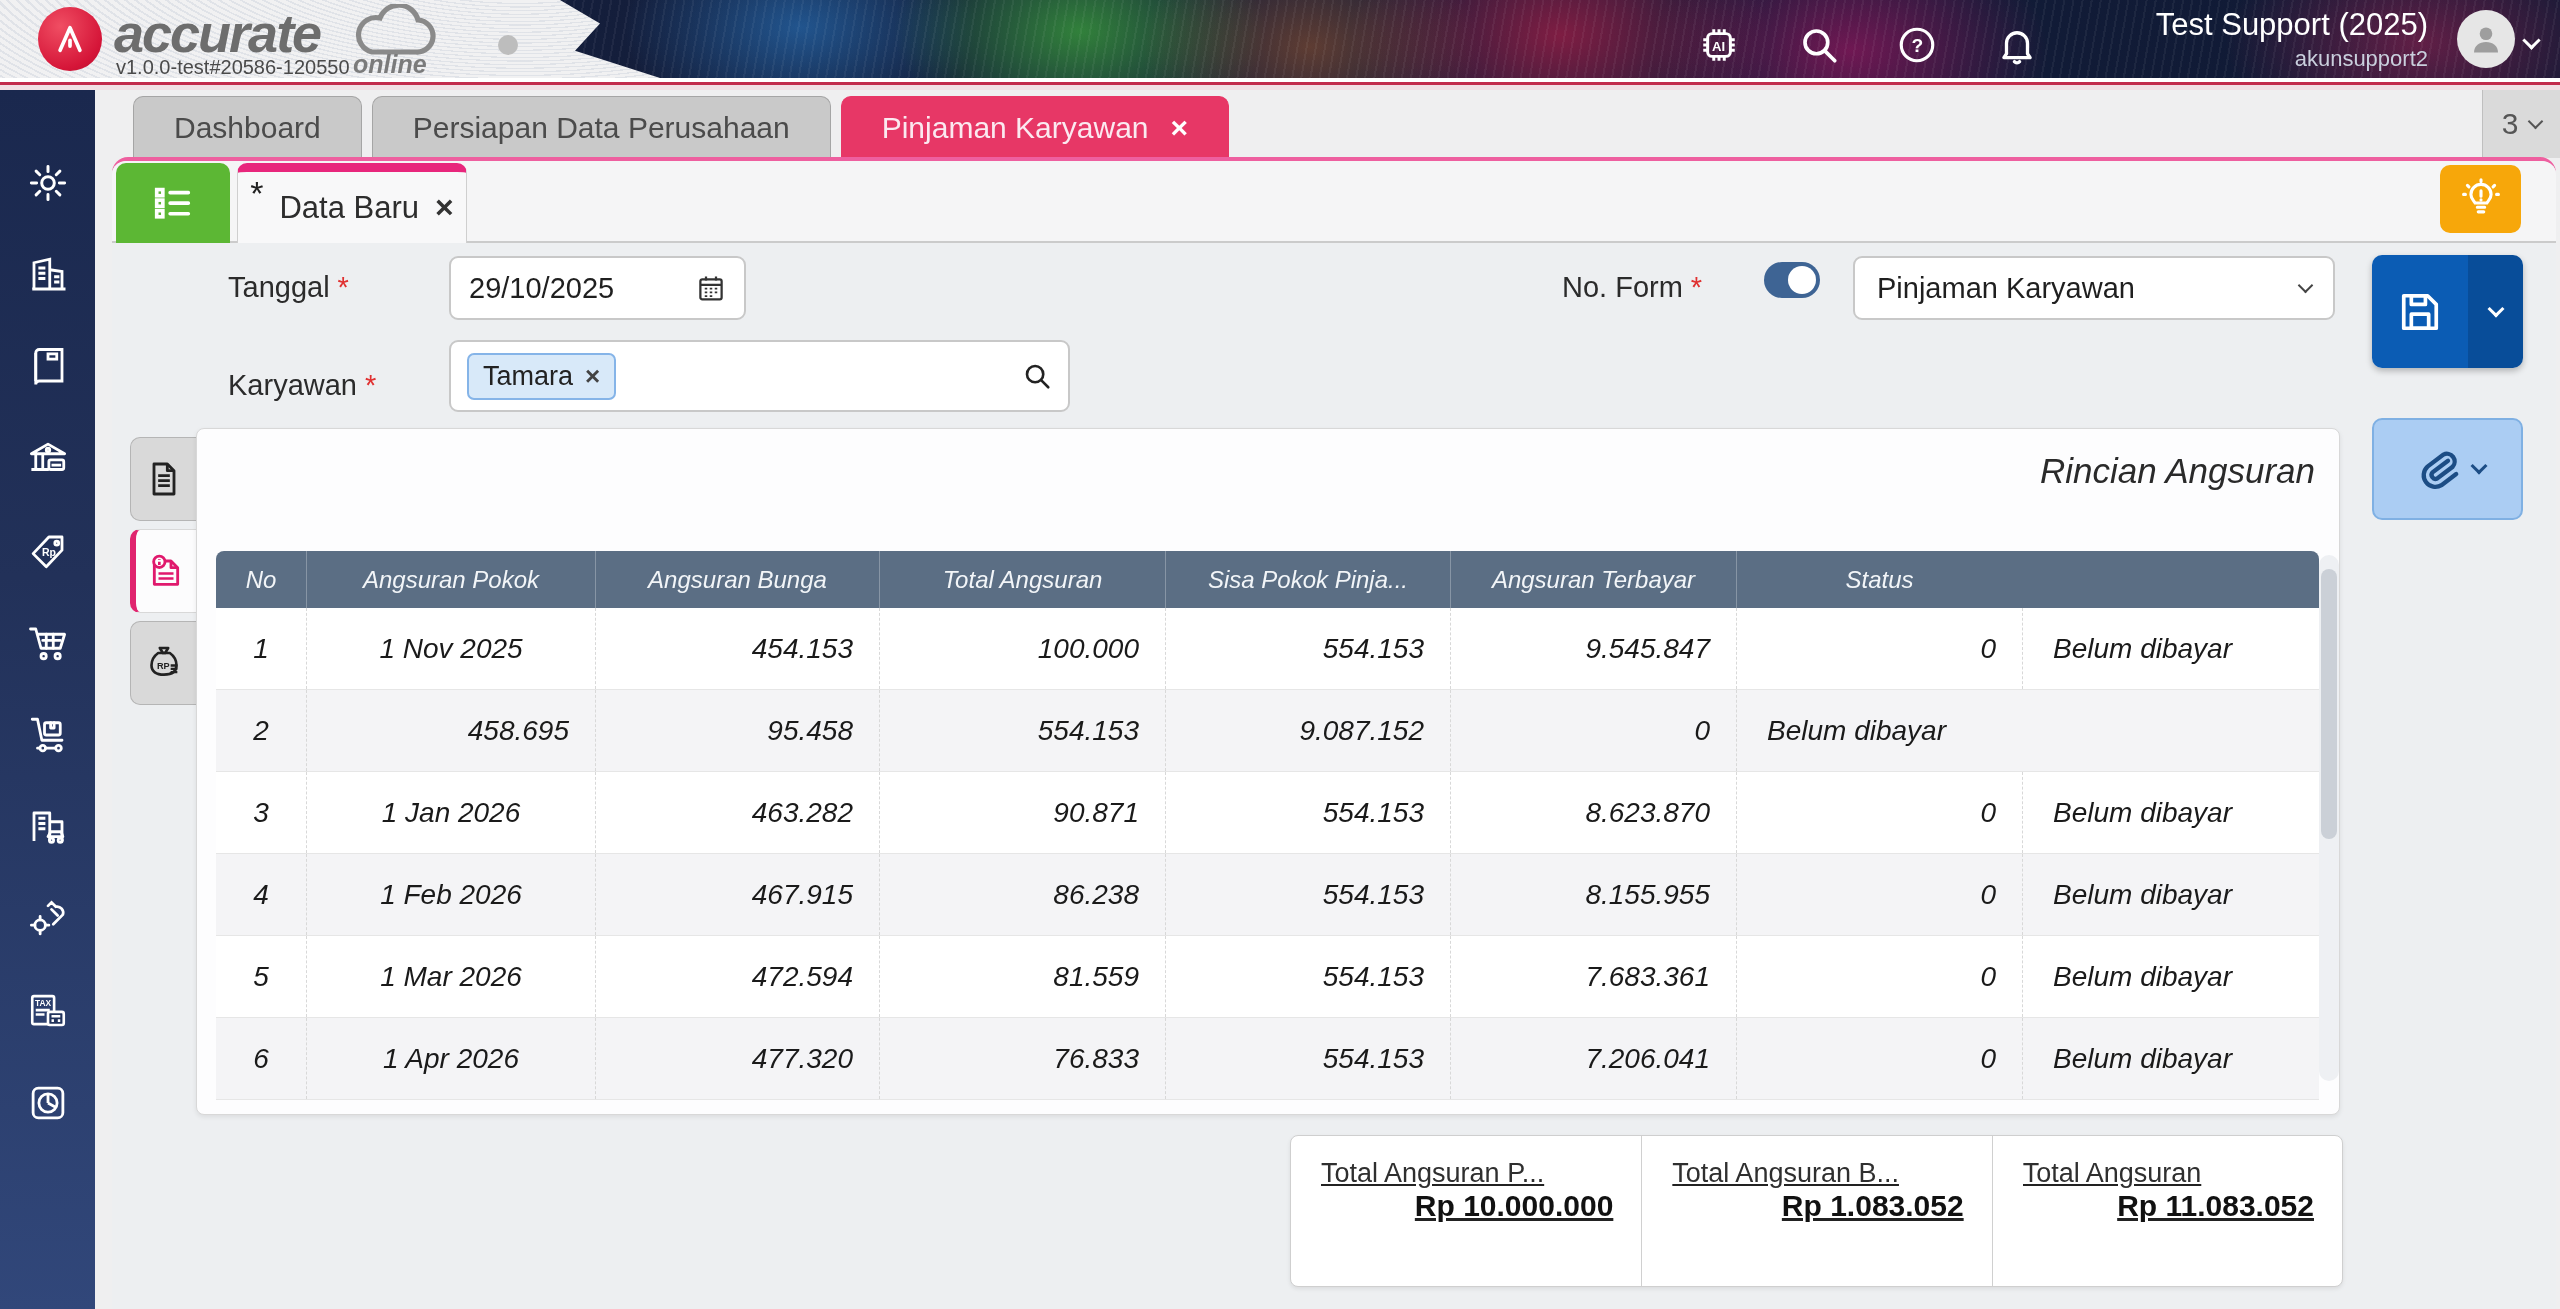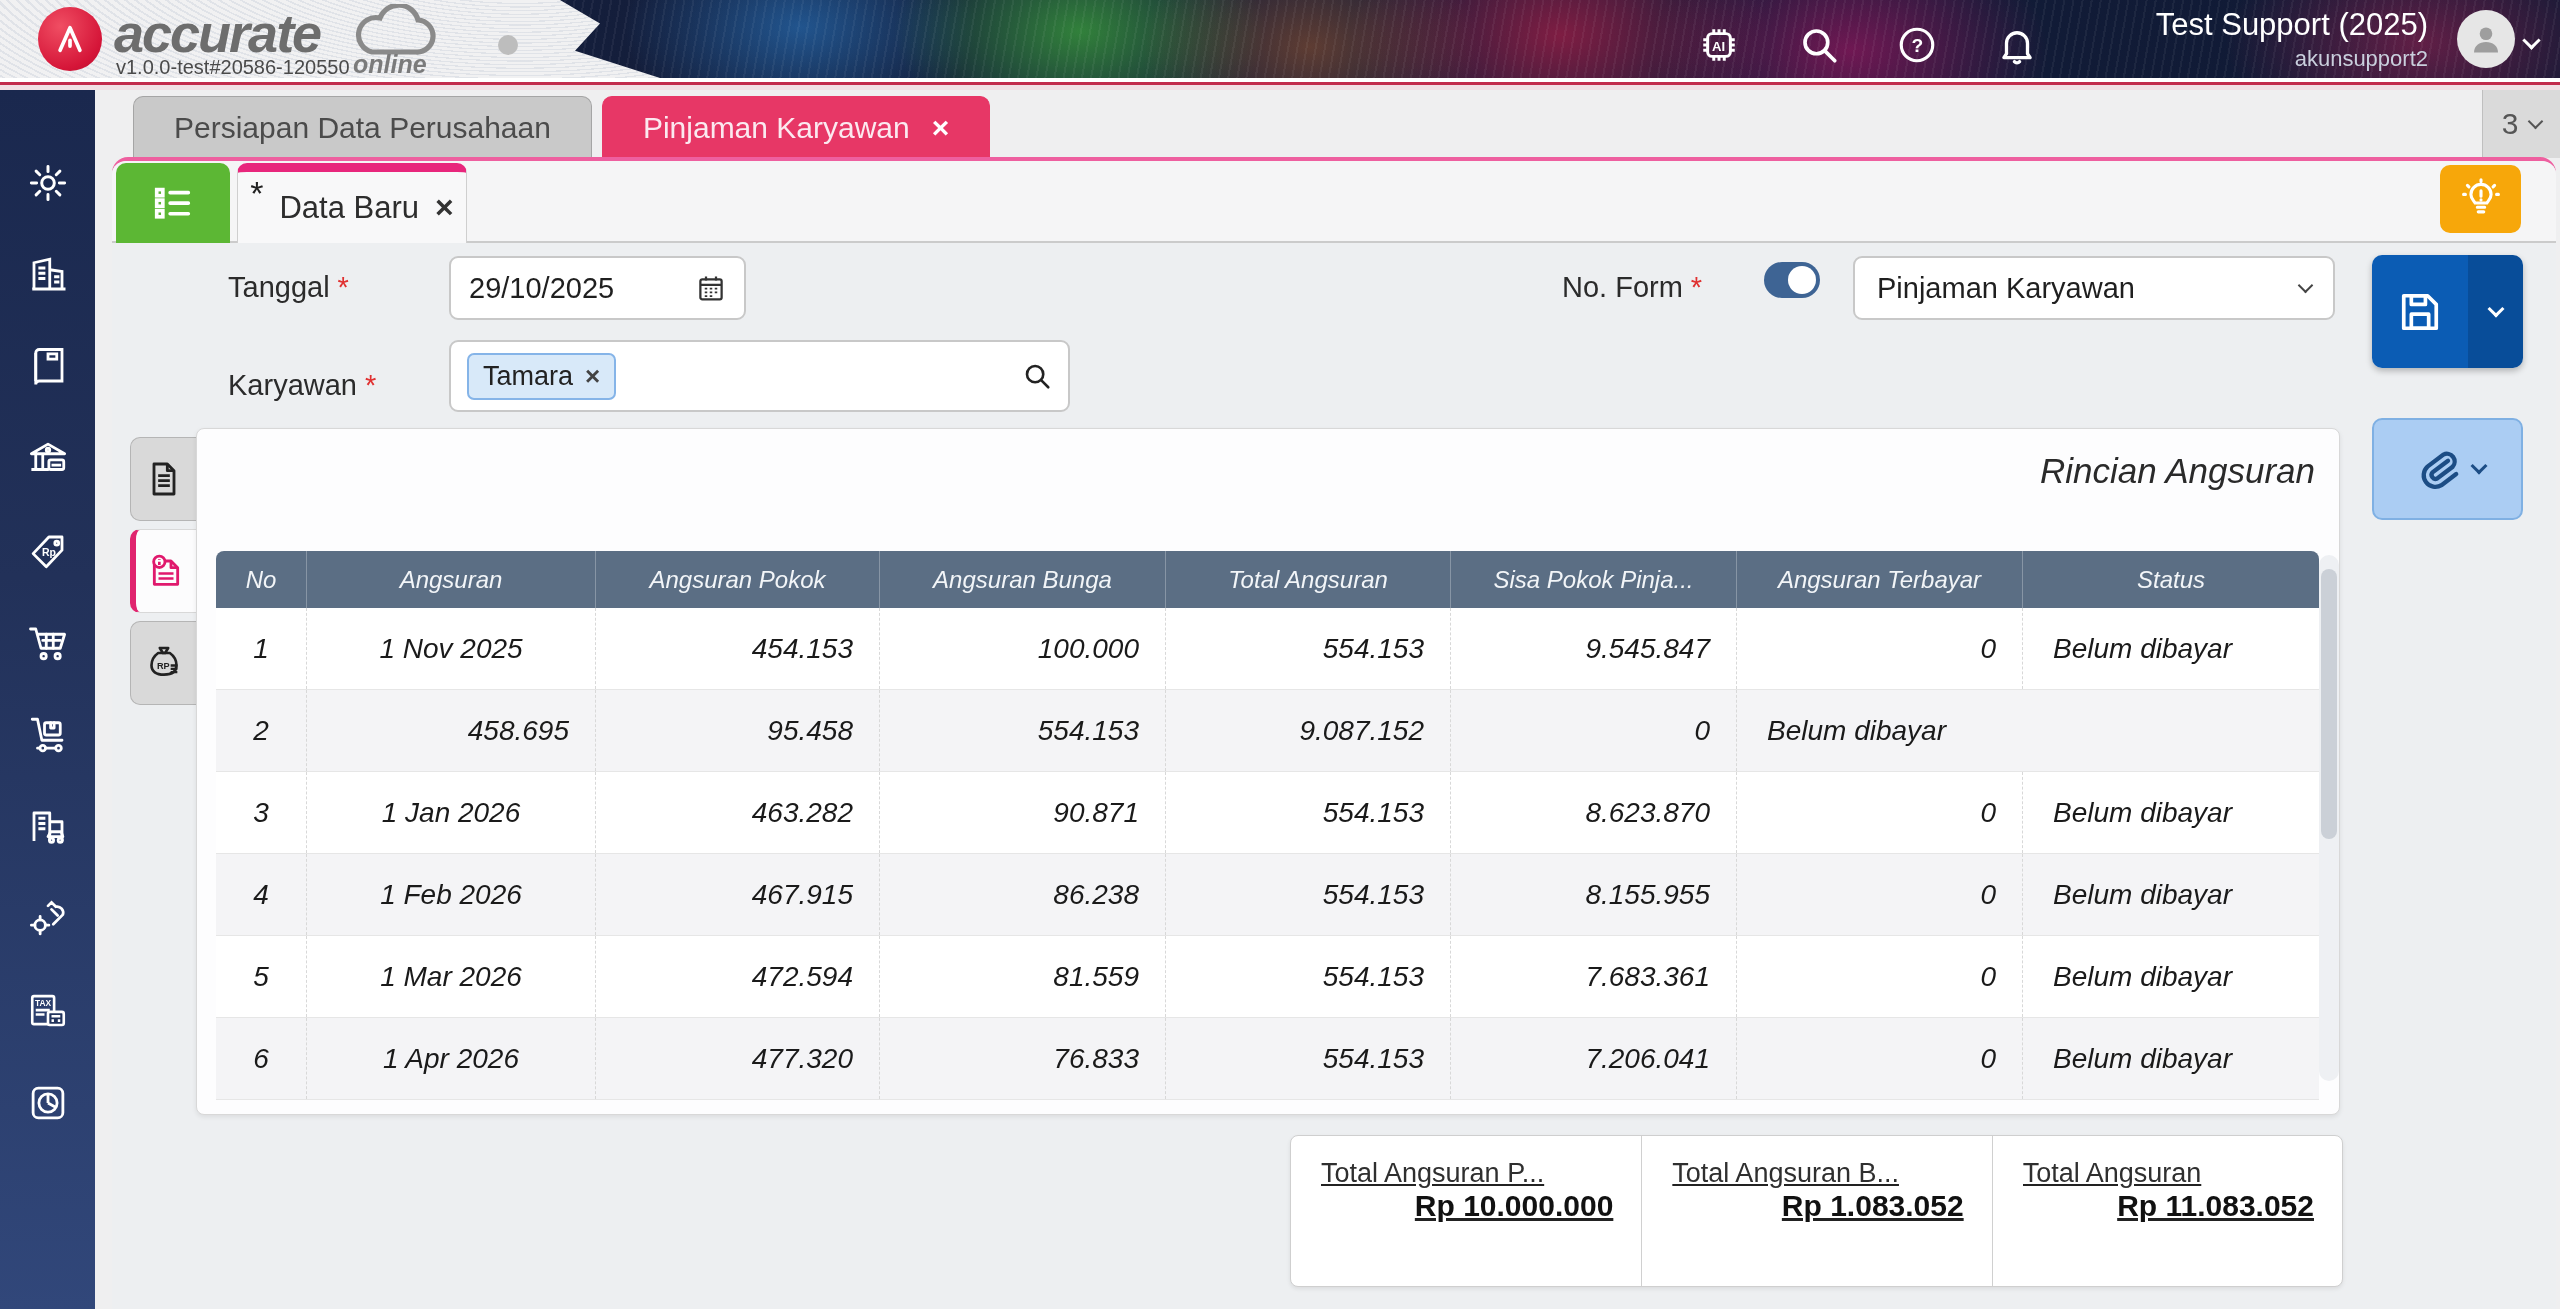--- a/index.html
+++ b/index.html
@@ -299,20 +299,23 @@
       <rect x="3.5" y="3.5" width="17" height="17" rx="3"></rect>
         <circle cx="12" cy="12" r="5.2"></circle>
         <path d="M12 12V6.8M12 12l4.6 2.6"></path>
     </svg>
   </div>
 </div>
 
 <div class="tabbar">
   <div class="tabs">
     <div class="tab">
+      <span>Dashboard</span>
+    </div>
+    <div class="tab">
       <span>Persiapan Data Perusahaan</span>
     </div>
     <div class="tab active">
       <span>Pinjaman Karyawan</span>
       <span class="x">×</span>
     </div>
   </div>
   <div class="tab-counter">
     <span>3</span>
     <span class="chev chev-dark"></span>
@@ -426,21 +429,20 @@
         <path d="M16 13.5h4M16 15.5h4M16 17.5h4" stroke-width="1.4"></path>
       </svg>
     </div>
   </div>
 
   <div class="panel">
     <div class="panel-title">Rincian Angsuran</div>
     <div class="table">
       <div class="tr-head">
           <div class="th">No</div>
-          <div class="th">Angsuran</div>
           <div class="th">Angsuran Pokok</div>
           <div class="th">Angsuran Bunga</div>
           <div class="th">Total Angsuran</div>
           <div class="th">Sisa Pokok Pinja...</div>
           <div class="th">Angsuran Terbayar</div>
           <div class="th">Status</div>
         </div>
       <div class="tbody">
           <div class="tr">
             <div class="td al-c">1</div>

